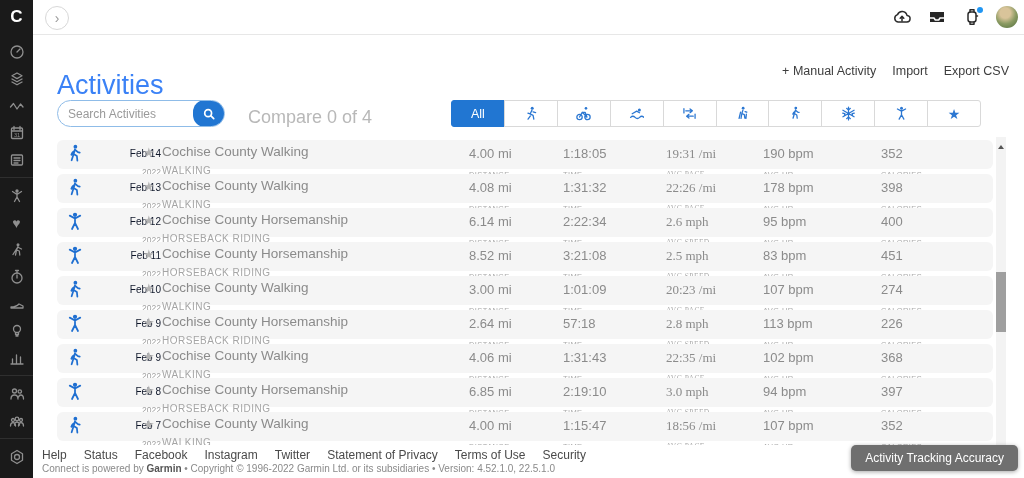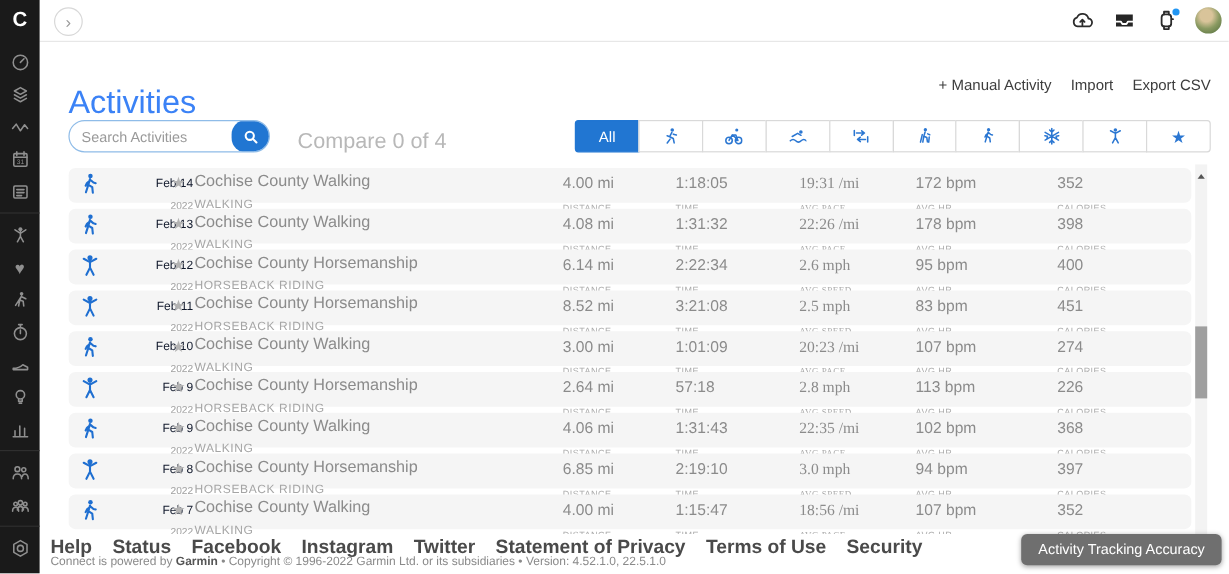--- a/index.html
+++ b/index.html
@@ -40,21 +40,21 @@
   .search-wrap{position:absolute;left:57px;top:100px;width:168px;height:27px;border:1px solid #8fbce8;
                border-radius:14px;display:flex;overflow:hidden;background:#fff;box-sizing:border-box;}
   .search-wrap input{flex:1;border:none;outline:none;padding:0 10px;font-size:12px;color:#555;
                      font-family:inherit;background:transparent;min-width:0;}
   .search-wrap input::placeholder{color:#9a9a9a;}
   .search-btn{width:32px;border:none;background:#2176d2;color:#fff;cursor:pointer;
               display:flex;align-items:center;justify-content:center;border-radius:12px;margin:-1px;}
   .search-btn svg{width:12px;height:12px;stroke:#fff;fill:none;stroke-width:2;stroke-linecap:round;}
   .compare{position:absolute;left:248px;top:107px;font-size:18px;color:#b8b8b8;}
   
-  .tabs{position:absolute;left:451px;top:100px;width:530px;height:27px;display:flex;margin-left:28px;}
+  .tabs{position:absolute;left:451px;top:100px;width:530px;height:27px;display:flex;}
   .tab{flex:1;border:1px solid #d9d9d9;margin-left:-1px;background:#fff;display:flex;
        align-items:center;justify-content:center;cursor:pointer;box-sizing:border-box;}
   .tab:first-child{margin-left:0;border-radius:3px 0 0 3px;}
   .tab:last-child{border-radius:0 3px 3px 0;}
   .tab.selected{background:#2176d2;border-color:#2176d2;color:#fff;font-size:12.5px;}
   .tab svg{width:15px;height:15px;stroke:#2b77d2;fill:none;stroke-width:1.2;
            stroke-linecap:round;stroke-linejoin:round;}
   .tab svg .fl{fill:#2b77d2;stroke:none;}
   .tab .glyph{color:#2b77d2;font-size:14px;line-height:1;}
   
@@ -76,21 +76,21 @@
   .col .l{font-size:7.5px;color:#ababab;letter-spacing:.4px;}
   .c-dist{left:412px;} .c-time{left:506px;} .c-pace{left:609px;font-family:Liberation Serif, serif;} .c-hr{left:706px;} .c-cal{left:824px;}
   
   .scrollbar{position:absolute;left:996px;top:137px;width:10px;height:308px;background:#f3f3f3;}
   .sb-up{position:absolute;left:2px;top:8px;width:0;height:0;cursor:pointer;
          border-left:3px solid transparent;border-right:3px solid transparent;border-bottom:4px solid #555;}
   .sb-thumb{position:absolute;left:0;top:135px;width:10px;height:60px;background:#9f9f9f;cursor:pointer;}
   
   .footer{position:absolute;left:33px;right:0;bottom:0;height:33px;background:#fff;}
   .f-links{position:absolute;left:9px;top:3px;display:flex;gap:17px;}
-  .f-links .fl-item{font-size:16px;font-weight:700;color:#4a4a4a;cursor:pointer;}
+  .f-links .fl-item{font-size:12px;font-weight:400;color:#4a4a4a;cursor:pointer;}
   .copyright{position:absolute;left:9px;top:18px;font-size:10px;color:#8a8a8a;}
   .copyright b{color:#555;}
   .accuracy-btn{position:absolute;right:6px;bottom:7px;background:#6f6f6f;color:#fff;border:none;
                 border-radius:5px;padding:6px 14px;font-size:12px;font-family:inherit;cursor:pointer;
                 box-shadow:0 1px 4px rgba(0,0,0,.35);z-index:8;}
 </style>
 </head>
 <body>
 
 <nav class="sidebar">
@@ -320,21 +320,21 @@
         <span class="yr">2022</span>
       </span>
       <span class="star">★</span>
       <span class="name">
         <span class="ttl">Cochise County Walking</span><br>
         <span class="sub">WALKING</span>
       </span>
       <span class="col c-dist"><span class="v">4.00 mi</span><br><span class="l">DISTANCE</span></span>
       <span class="col c-time"><span class="v">1:18:05</span><br><span class="l">TIME</span></span>
       <span class="col c-pace"><span class="v">19:31 /mi</span><br><span class="l">AVG PACE</span></span>
-      <span class="col c-hr"><span class="v">172 bpm</span><br><span class="l">AVG HR</span></span>
+      <span class="col c-hr"><span class="v">190 bpm</span><br><span class="l">AVG HR</span></span>
       <span class="col c-cal"><span class="v">352</span><br><span class="l">CALORIES</span></span>
     </div>
 
     <div class="row">
       <span class="act-icon walking">
         <svg class="walk-svg" viewBox="0 0 16 16">
           <circle class="fl" cx="8.3" cy="2.1" r="1.5"></circle>
           <path d="M8 4.2 6.9 8l-1.6 5M6.9 8l2.6 1.6.4 3.7M8 4.5l2.3 2 1.5.4M8 5.2 6 6.8l-.9 1.8"></path>
         </svg>
         

